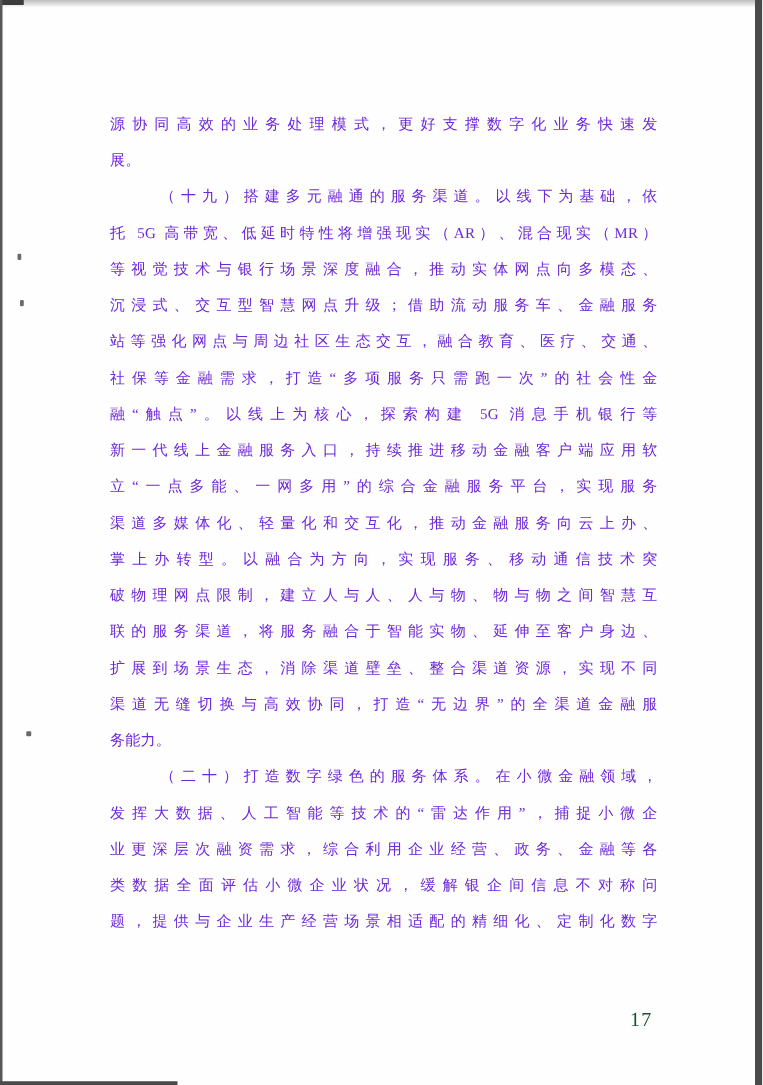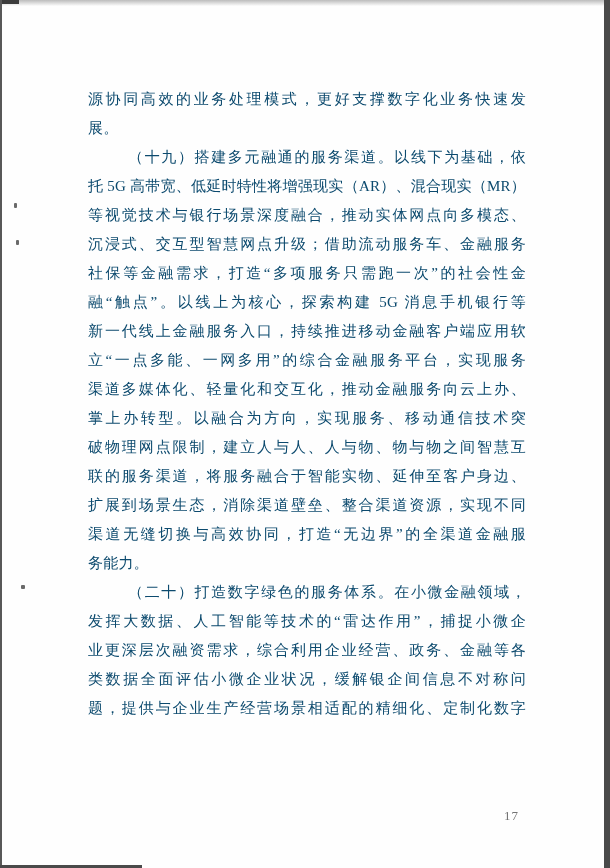--- a/index.html
+++ b/index.html
@@ -39,36 +39,36 @@
   .speck { position: absolute; background: #6a6a6a; border-radius: 1px; }
   .speck.s1 { left: 14px; top: 203px; width: 3px; height: 5px; }
   .speck.s2 { left: 16px; top: 240px; width: 3px; height: 5px; }
   .speck.s3 { left: 21px; top: 585px; width: 4px; height: 4px; }
   .textblock {
     position: absolute;
     left: 88px; top: 85px;
     width: 438px;
   }
   .line {
-    font-size: 15px;
+    font-size: 12px;
     line-height: 29px;
     height: 29px;
     overflow: hidden;
-    color: #0c4a6e;
+    color: #6d28d9;
     text-align: justify;
     text-align-last: justify;
     letter-spacing: 0.2px;
   }
   .line.end { text-align-last: left; }
   .line.indent { text-indent: 40px; }
   .page-number {
     position: absolute;
     left: 504px; top: 808px;
-    font-size: 13px;
-    color: #737373;
+    font-size: 16px;
+    color: #14532d;
     letter-spacing: 1px;
   }
 </style>
 </head>
 <body>
 
 <div class="page">
   <div class="top-shade"></div>
   <div class="corner-mark"></div>
   <div class="edge-left"></div>
@@ -78,20 +78,21 @@
   <div class="speck s2"></div>
   <div class="speck s3"></div>
 
   <div class="textblock">
     <div class="line">源协同高效的业务处理模式，更好支撑数字化业务快速发</div>
     <div class="line end">展。</div>
     <div class="line indent">（十九）搭建多元融通的服务渠道。以线下为基础，依</div>
     <div class="line">托 5G 高带宽、低延时特性将增强现实（AR）、混合现实（MR）</div>
     <div class="line">等视觉技术与银行场景深度融合，推动实体网点向多模态、</div>
     <div class="line">沉浸式、交互型智慧网点升级；借助流动服务车、金融服务</div>
+    <div class="line">站等强化网点与周边社区生态交互，融合教育、医疗、交通、</div>
     <div class="line">社保等金融需求，打造“多项服务只需跑一次”的社会性金</div>
     <div class="line">融“触点”。以线上为核心，探索构建 5G 消息手机银行等</div>
     <div class="line">新一代线上金融服务入口，持续推进移动金融客户端应用软</div>
     <div class="line">立“一点多能、一网多用”的综合金融服务平台，实现服务</div>
     <div class="line">渠道多媒体化、轻量化和交互化，推动金融服务向云上办、</div>
     <div class="line">掌上办转型。以融合为方向，实现服务、移动通信技术突</div>
     <div class="line">破物理网点限制，建立人与人、人与物、物与物之间智慧互</div>
     <div class="line">联的服务渠道，将服务融合于智能实物、延伸至客户身边、</div>
     <div class="line">扩展到场景生态，消除渠道壁垒、整合渠道资源，实现不同</div>
     <div class="line">渠道无缝切换与高效协同，打造“无边界”的全渠道金融服</div>

